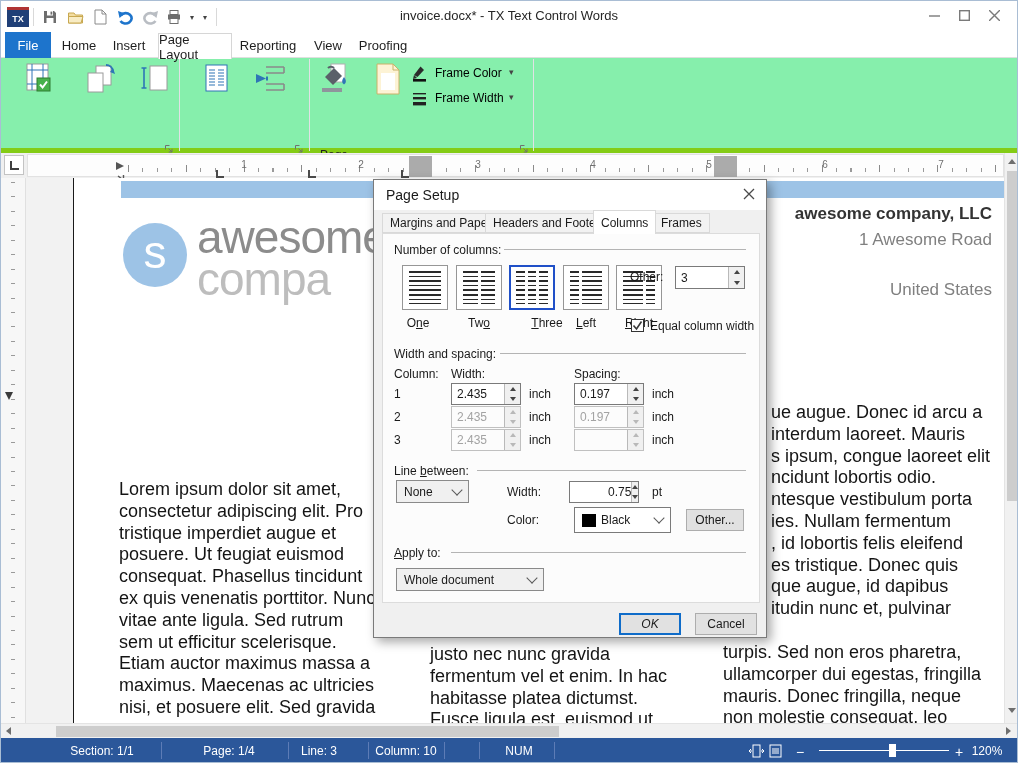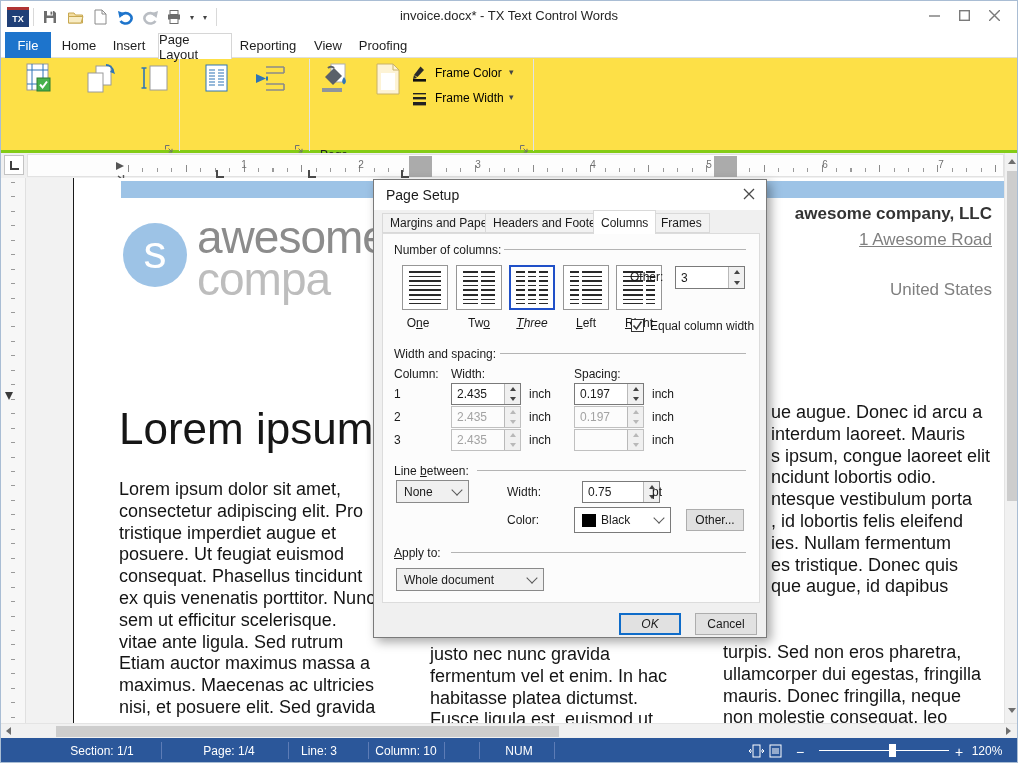--- a/index.html
+++ b/index.html
@@ -13,21 +13,21 @@
   .qat-btn{display:flex;align-items:center;justify-content:center;height:24px}
   .qat-sep{width:1px;height:18px;background:#d9d9d9;margin:0 4px}
   #win-title{left:0;top:7px;width:100%;text-align:center;font-size:13px;color:#262626}
   .winctl{width:30px;height:22px;display:flex;align-items:center;justify-content:center}
   
   #tabrow{left:0;top:30px;width:100%;height:27px;background:#fff;border-bottom:1px solid #dfdfdf;box-sizing:border-box}
   .rtab{position:absolute;top:2px;height:25px;display:flex;align-items:center;justify-content:center;font-size:13px;color:#1e1e1e}
   .rtab.file{background:#1d74cc;color:#fff;top:1px;height:26px}
   .rtab.active{background:#fff;border:1px solid #d6d6d6;border-bottom:none;height:26px;box-sizing:border-box;z-index:2}
   
-  #ribbon{left:0;top:57px;width:100%;height:95px;background:#fde047;border-bottom:3px solid #84cc16;box-sizing:border-box}
+  #ribbon{left:0;top:57px;width:100%;height:95px;background:#86efac;border-bottom:5px solid #84cc16;box-sizing:border-box}
   .rgroup-sep{position:absolute;top:1px;width:1px;height:92px;background:#e0e2e5}
   .rbtn-label{position:absolute;font-size:12px;color:#1e1e1e;text-align:center;transform:translateX(-50%);white-space:nowrap}
   .rarrow{position:absolute;font-size:9px;color:#444;transform:translateX(-50%)}
   .rgroup-label{position:absolute;top:136px;font-size:11px;color:#68707a;transform:translateX(-50%);white-space:nowrap}
   
   #rulerrow{left:0;top:152px;width:1003px;height:25px;background:#f0f0f0}
   #hruler{position:absolute;left:26px;top:1px;width:977px;height:23px;background:#fdfdfd;border:1px solid #e2e2e2;box-sizing:border-box}
   .ruler-num{position:absolute;top:4px;font-size:10px;color:#6f6f6f;transform:translateX(-50%)}
   .ticks-minor{position:absolute;top:13px;left:100px;width:870px;height:4px;
       background:repeating-linear-gradient(to right,#9a9a9a 0 1px,transparent 1px 14.45px)}
@@ -344,56 +344,56 @@
   <div id="page"></div>
   <div id="page-border"></div>
   <div id="band" style="background:#9dc3e6;"></div>
   <div id="logo-circle" style="background:#9dc3e6;">
     <span>s</span>
   </div>
   <div class="logo-word" style="left:196px;top:32px;color:#8c8c8c;">awesome</div>
   <div class="logo-word" style="left:196px;top:74px;color:#bdbdbd;">compa</div>
 
   <div class="addr" style="top:26px;font-weight:bold;color:#333;">awesome company, LLC</div>
-  <div class="addr" style="top:52px;text-decoration:underline;">1 Awesome Road</div>
+  <div class="addr" style="top:52px;">1 Awesome Road</div>
   <div class="addr" style="top:102px;">United States</div>
 
-  <div id="doc-heading">Lorem ipsum</div>
 
   <div class="abs" style="left:118px;top:301px;">
     <div class="docline">Lorem ipsum dolor sit amet,</div>
     <div class="docline">consectetur adipiscing elit. Pro</div>
     <div class="docline">tristique imperdiet augue et</div>
     <div class="docline">posuere. Ut feugiat euismod</div>
     <div class="docline">consequat. Phasellus tincidunt</div>
     <div class="docline">ex quis venenatis porttitor. Nunc</div>
+    <div class="docline">vitae ante ligula. Sed rutrum</div>
     <div class="docline">sem ut efficitur scelerisque.</div>
-    <div class="docline">vitae ante ligula. Sed rutrum</div>
     <div class="docline">Etiam auctor maximus massa a</div>
     <div class="docline">maximus. Maecenas ac ultricies</div>
     <div class="docline">nisi, et posuere elit. Sed gravida</div>
   </div>
 
   <div class="abs" style="left:429px;top:466px;">
     <div class="docline">justo nec nunc gravida</div>
     <div class="docline">fermentum vel et enim. In hac</div>
     <div class="docline">habitasse platea dictumst.</div>
     <div class="docline">Fusce ligula est, euismod ut</div>
   </div>
 
   <div class="abs" style="left:770px;top:224px;">
     <div class="docline">ue augue. Donec id arcu a</div>
     <div class="docline">interdum laoreet. Mauris</div>
     <div class="docline">s ipsum, congue laoreet elit</div>
     <div class="docline">ncidunt lobortis odio.</div>
     <div class="docline">ntesque vestibulum porta</div>
+    <div class="docline">ies. Nullam fermentum</div>
     <div class="docline">, id lobortis felis eleifend</div>
-    <div class="docline">ies. Nullam fermentum</div>
     <div class="docline">es tristique. Donec quis</div>
     <div class="docline">que augue, id dapibus</div>
+    <div class="docline">itudin nunc et, pulvinar</div>
   </div>
   <div class="abs" style="left:722px;top:464px;">
     <div class="docline">turpis. Sed non eros pharetra,</div>
     <div class="docline">ullamcorper dui egestas, fringilla</div>
     <div class="docline">mauris. Donec fringilla, neque</div>
     <div class="docline">non molestie consequat, leo</div>
   </div>
 </div>
 
 <div class="abs" id="dialog">
@@ -431,21 +431,21 @@
   <div class="preset" style="left:189px;">
     <div class="stripes" style="flex:3;"></div>
     <div class="stripes" style="flex:7;"></div>
   </div>
   <div class="preset" style="left:242px;">
     <div class="stripes" style="flex:7;"></div>
     <div class="stripes" style="flex:3;"></div>
   </div>
   <div class="preset-label" style="left:21px;"><span>O</span><span class="u">n</span><span>e</span></div>
   <div class="preset-label" style="left:82px;"><span>Tw</span><span class="u">o</span><span></span></div>
-  <div class="preset-label" style="left:135px;font-style:italic;"><span></span><span class="u">T</span><span>hree</span></div>
+  <div class="preset-label" style="left:150px;"><span></span><span class="u">T</span><span>hree</span></div>
   <div class="preset-label" style="left:189px;"><span></span><span class="u">L</span><span>eft</span></div>
   <div class="preset-label" style="left:242px;"><span></span><span class="u">R</span><span>ight</span></div>
 
   <span class="sect-label" style="left:256px;top:90px;">Other:</span>
   <div class="field" style="left:301px;top:86px;width:70px;height:23px;">
     <div class="val">3</div>
     <div class="spincol">
         <div class="spinbtn">
           <div class="stu"></div>
         </div>
@@ -545,21 +545,21 @@
   </div>
   <span class="sect-label" style="left:278px;top:253px;">inch</span>
 
   <span class="sect-label" style="left:20px;top:284px;"><span>Line </span><span class="u">b</span><span>etween:</span></span>
   <div class="sect-line" style="left:103px;top:290px;width:269px;"></div>
   <div class="combo" style="left:22px;top:300px;width:73px;height:23px;">
     <span>None</span>
       <div class="chev"></div>
   </div>
   <span class="sect-label" style="left:133px;top:305px;">Width:</span>
-  <div class="field" style="left:208px;top:301px;width:78px;height:22px;">
+  <div class="field" style="left:195px;top:301px;width:70px;height:22px;padding-left:33px;">
     <div class="val">0.75</div>
     <div class="spincol">
         <div class="spinbtn">
           <div class="stu"></div>
         </div>
         <div class="spinbtn">
           <div class="std"></div>
         </div>
       </div>
   </div>

